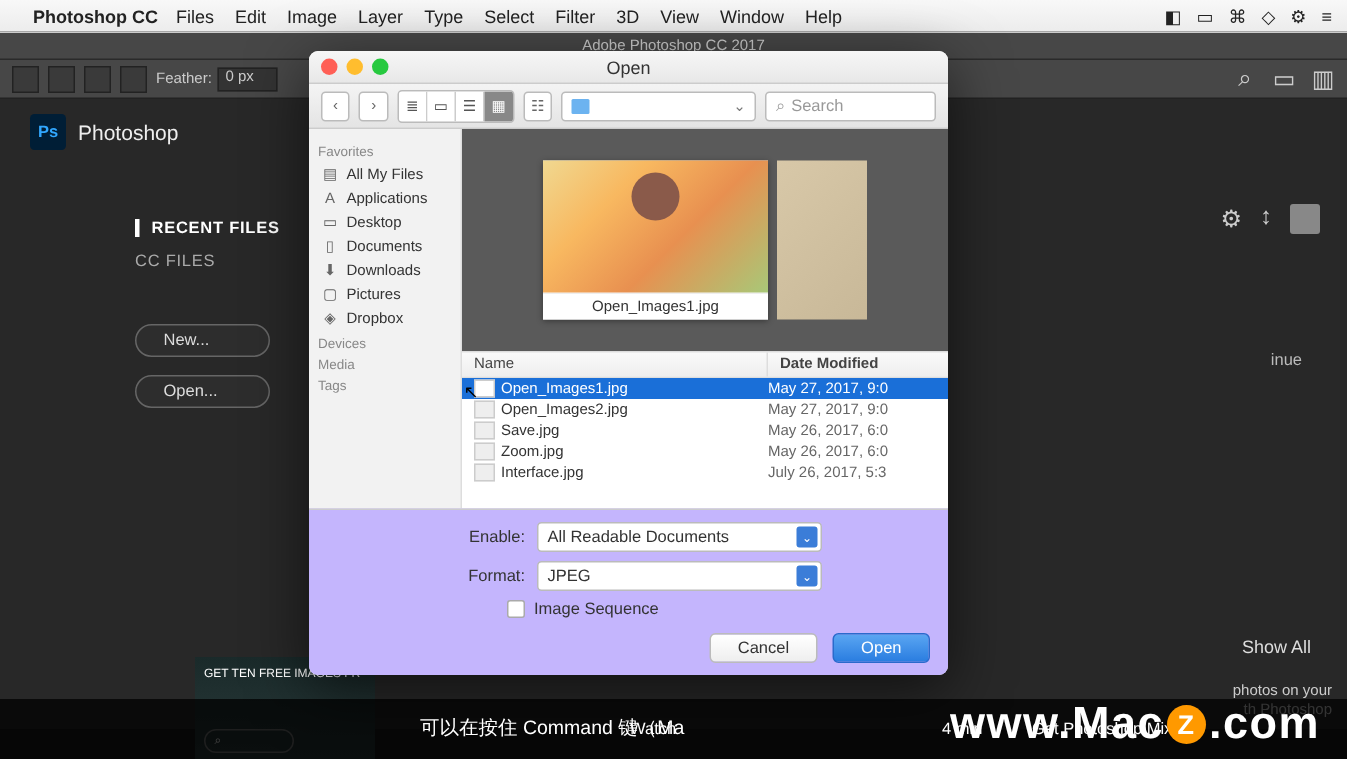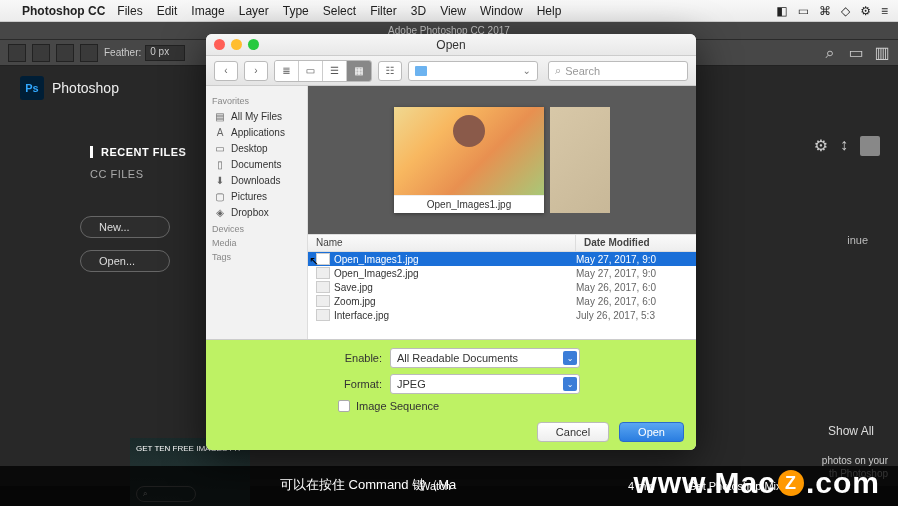--- a/index.html
+++ b/index.html
@@ -20,21 +20,21 @@
 .ps-toolbar .right .ps-ic { width: 16px; height: 16px; color: #ccc; display:flex;align-items:center;justify-content:center; }
 
 .ps-home { display: flex; height: 420px; }
 .ps-home-body { flex:1; background:#282828; position:relative; color:#ccc; padding: 10px 20px; }
 .ps-home-logo { display:flex; align-items:center; gap:8px; margin-bottom:18px;}
 .ps-home-logo .ic{width:24px;height:24px;background:#001e36;color:#31a8ff;font-size:11px;font-weight:700;display:flex;align-items:center;justify-content:center;border-radius:3px;}
 .ps-home-logo .t{font-size:14px;color:#eee;}
 .ps-home-tabs { position:absolute; left:90px; top:80px; font-size:11px; }
 .ps-home-tabs .tab{color:#aaa; margin-bottom:10px; letter-spacing:0.5px;}
 .ps-home-tabs .tab.active{color:#fff; font-weight:600; border-left:3px solid #fff; padding-left:8px;}
-.ps-home-btns { position:absolute; left:80px; top:150px; display:flex; flex-direction:column; gap:12px; }
+.ps-home-btns { position:absolute; left:90px; top:150px; display:flex; flex-direction:column; gap:12px; }
 .ps-home-btns .btn{ color:#ddd; border:1px solid #666; border-radius:14px; padding:4px 18px; font-size:11px; background:#2d2d2d; width:90px; }
 
 .ps-right-panel { position:absolute; right:18px; top:70px; display:flex; gap:12px; color:#ccc; }
 .ps-gear { font-size:16px; }
 .ps-avatar { width:20px; height:20px; background:#888; border-radius:2px; }
 
 .continue-text { position:absolute; right:30px; top:168px; color:#bbb; font-size:11px; }
 .showall { position:absolute; right:24px; top:358px; color:#ddd; font-size:12px; }
 .promo { position:absolute; right:10px; top:388px; color:#ccc; font-size:10px; text-align:right; line-height:1.3;}
 .promo2 { position:absolute; left:130px; top:372px; width:120px; height:70px; background: linear-gradient(#1a2a2a,#2a3a3a); color:#fff; font-size:8px; padding:6px; display:flex; flex-direction:column; justify-content:space-between;}
@@ -42,21 +42,21 @@
 
 .bottom-bar { position:absolute; bottom:0; left:0; right:0; height:40px; background:rgba(0,0,0,0.75); display:flex; align-items:center; justify-content:center; color:#fff; font-size:11px; gap:18px;}
 .bottom-bar .watch{position:absolute; left:420px;}
 .bottom-bar .min4{position:absolute; left:628px;}
 .bottom-bar .mix{position:absolute; left:688px;}
 .watermark { position:absolute; bottom:6px; right:18px; font-size:30px; font-weight:600; color:#fff; letter-spacing:1px; display:flex;align-items:center;}
 .watermark .dot{width:26px;height:26px;border-radius:50%;background:#f90;color:#fff;display:flex;align-items:center;justify-content:center;font-size:18px;margin:0 2px;}
 .subtitle { position:absolute; bottom:12px; left:280px; color:#fff; font-size:13px; }
 
 
-.dialog { position:absolute; left:206px; top:34px; width:490px; height:416px; background:#ececec; border-radius:6px; box-shadow:0 10px 40px rgba(0,0,0,0.6); display:flex; flex-direction:column; overflow:hidden; font-size:11px; color:#333; }
+.dialog { position:absolute; left:206px; top:34px; width:426px; height:416px; background:#ececec; border-radius:6px; box-shadow:0 10px 40px rgba(0,0,0,0.6); display:flex; flex-direction:column; overflow:hidden; font-size:11px; color:#333; }
 .dlg-title { height:22px; display:flex; align-items:center; border-bottom:1px solid #ccc; background:linear-gradient(#f6f6f6,#e8e8e8); position:relative;}
 .traffic { position:absolute; left:8px; display:flex; gap:6px; }
 .traffic .c { width:11px;height:11px;border-radius:50%; }
 .traffic .r{background:#ff5f56;} .traffic .y{background:#ffbd2e;} .traffic .g{background:#27c93f;}
 .dlg-title .t { margin:0 auto; font-size:12px; }
 
 .dlg-toolbar { height:30px; background:linear-gradient(#f4f4f4,#e4e4e4); border-bottom:1px solid #ccc; display:flex; align-items:center; padding:0 8px; gap:6px; }
 .nav-btn { width:24px;height:20px;background:#fff;border:1px solid #bbb;border-radius:3px;display:flex;align-items:center;justify-content:center;font-size:10px;color:#666;}
 .view-seg { display:flex; border:1px solid #bbb; border-radius:3px; overflow:hidden; }
 .view-seg .seg{width:24px;height:20px;background:#fff;display:flex;align-items:center;justify-content:center;font-size:10px;color:#555;border-right:1px solid #ccc;}
@@ -87,21 +87,21 @@
 .file-list { flex:1; background:#fff; overflow:hidden; font-size:10px;}
 .file-row { display:flex; padding:1px 8px; align-items:center; gap:4px;}
 .file-row.sel { background:#1a6fd8; color:#fff;}
 .file-row .ic{width:14px;height:12px;background:#eee;border:1px solid #ccc;font-size:7px;display:flex;align-items:center;justify-content:center;color:#555;}
 .file-row.sel .ic{background:#fff;}
 .file-row .nm{flex:1;}
 .file-row .dt{width:112px;color:#666;}
 .file-row.sel .dt{color:#fff;}
 .cursor-arrow{position:absolute;left:309px;top:254px;font-size:12px;color:#000;z-index:10;pointer-events:none;}
 
-.dlg-bottom { border-top:1px solid #ccc; background:#bef264; padding:8px 12px; display:flex; flex-direction:column; gap:6px;}
+.dlg-bottom { border-top:1px solid #ccc; background:#c4b5fd; padding:8px 12px; display:flex; flex-direction:column; gap:6px;}
 .opt-row { display:flex; align-items:center; gap:8px; justify-content:center;}
 .opt-row .lbl{width:60px;text-align:right;font-size:11px;color:#333;}
 .opt-row .sel{width:190px;height:20px;background:#fff;border:1px solid #bbb;border-radius:3px;display:flex;align-items:center;padding:0 6px;font-size:11px;position:relative;}
 .opt-row .sel .caret{position:absolute;right:2px;top:2px;width:14px;height:14px;background:#3b7dd8;border-radius:2px;color:#fff;font-size:8px;display:flex;align-items:center;justify-content:center;}
 .chk-row{display:flex;align-items:center;gap:6px;padding-left:120px;font-size:11px;color:#333;}
 .chk{width:12px;height:12px;border:1px solid #aaa;background:#fff;border-radius:2px;}
 .btn-row{display:flex;gap:10px;justify-content:flex-end;padding-top:4px;}
 .dlg-btn{padding:3px 18px;border-radius:4px;border:1px solid #bbb;background:linear-gradient(#fff,#eee);font-size:11px;}
 .dlg-btn.primary{background:linear-gradient(#5aa6f2,#2a7de0);color:#fff;border-color:#2a6acc;}
 </style>

